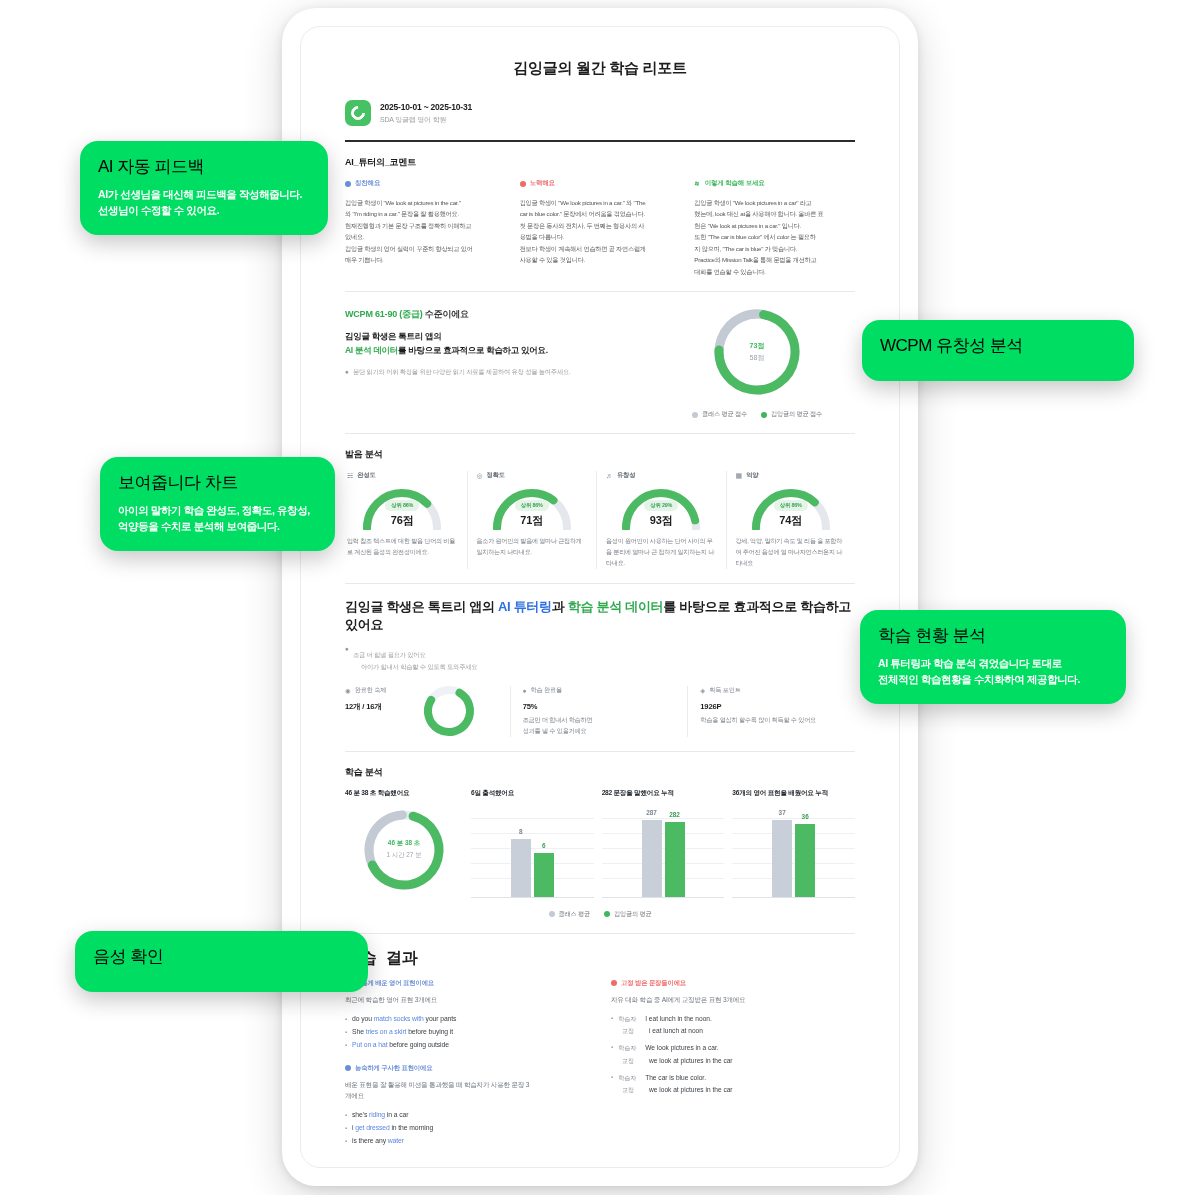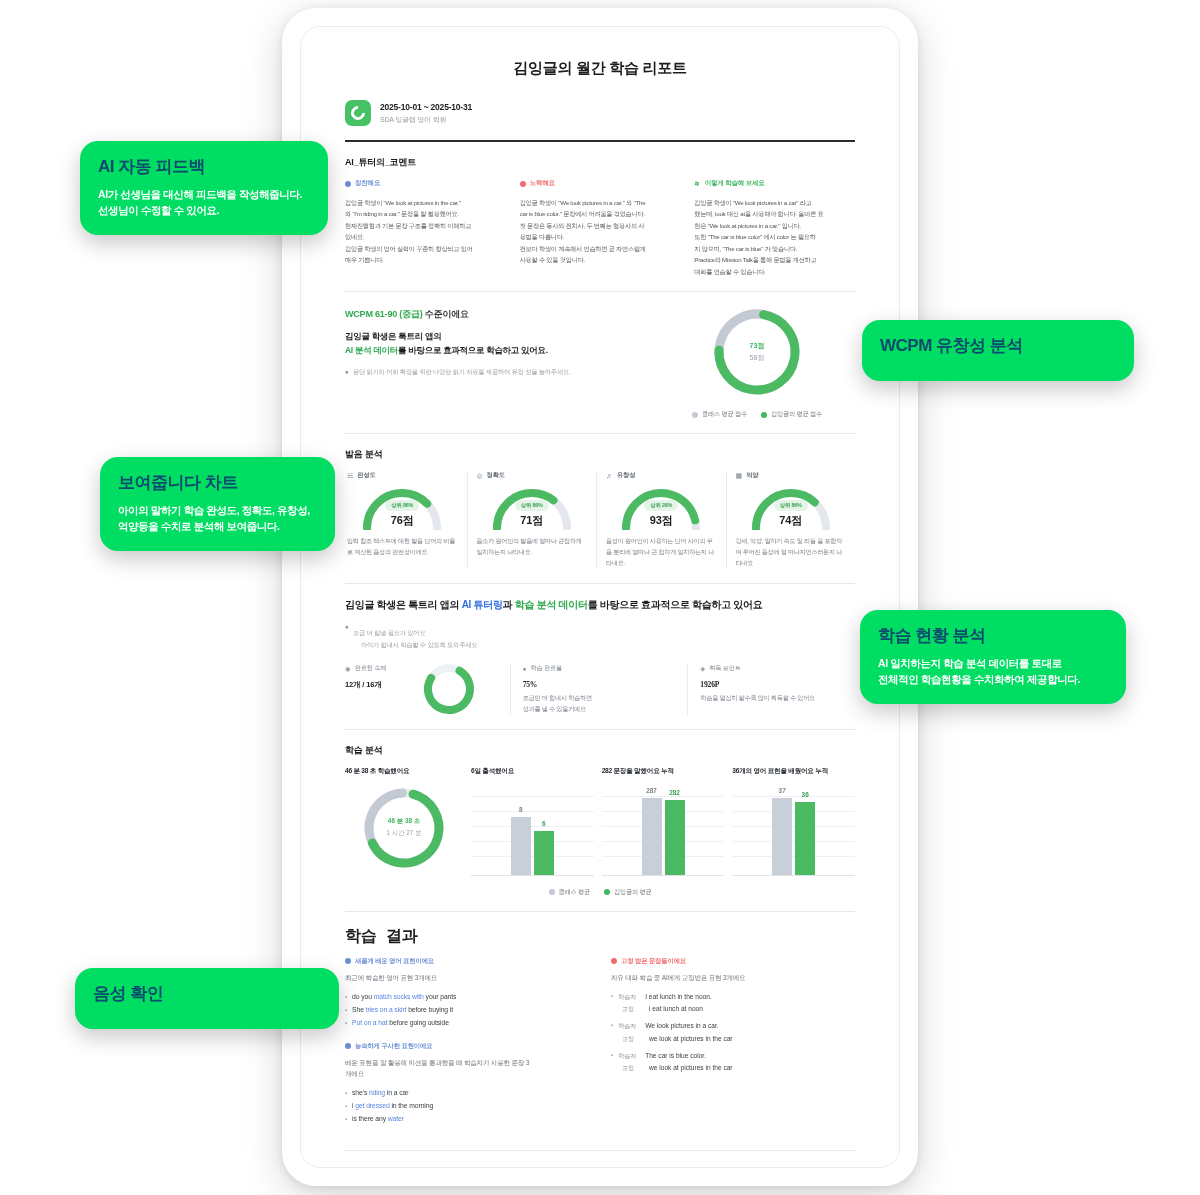--- a/index.html
+++ b/index.html
@@ -115,26 +115,26 @@
   .gauge-wrap { position: relative; width: 100%; height: 46px; display: flex; justify-content: center; }
   .gauge-stack { position: absolute; top: 16px; left: 0; right: 0; display: flex; flex-direction: column; align-items: center; gap: 2px; }
   .rank-pill {
     background: #e4f5e8; color: #3a9f55; font-size: 5.4px; font-weight: bold;
     border-radius: 8px; padding: 2px 6px; letter-spacing: -.2px;
   }
   .gauge-score { font-size: 11px; font-weight: bold; color: #1d1d1f; }
   .pron-desc { font-size: 6.1px; color: #757b82; line-height: 1.8; margin-top: 6px; letter-spacing: -.25px; }
 
   
-  .status-head { font-size: 10px; font-weight: bold; color: #1d1d1f; margin: 0 18px 9px 18px; letter-spacing: -.3px; }
+  .status-head { font-size: 13px; font-weight: bold; color: #1d1d1f; margin: 0 18px 9px 18px; letter-spacing: -.3px; }
   .status-head .hl { color: #2f6fe0; }
   .status-head .hl2 { color: #2fa94e; }
   .stat-row { display: flex; margin: 14px 18px 0 18px; gap: 10px; }
   .stat-cell { flex: 1 1 0; position: relative; }
-  .stat-cell.has-border { border-left: 1px solid #ececec; padding-left: 12px; font-family: Liberation Serif, serif; }
+  .stat-cell.has-border { border-left: 1px solid #ececec; padding-left: 12px; }
   .stat-head { display: flex; align-items: center; gap: 4px; margin-bottom: 7px; }
   .stat-ico { font-size: 6.5px; color: #8b939c; }
   .stat-label { font-size: 6.2px; color: #7a828b; letter-spacing: -.2px; }
   .stat-value { font-size: 7.6px; font-weight: bold; color: #1d1d1f; letter-spacing: -.2px; }
   .stat-desc { font-size: 6.2px; color: #7a828b; line-height: 1.75; margin-top: 4px; letter-spacing: -.25px; white-space: pre-line; }
   .stat-donut { position: absolute; right: 24px; top: -2px; }
 
   
   .ana-row { display: flex; margin: 6px 18px 0 18px; gap: 8px; }
   .ana-cell { flex: 1 1 0; }
@@ -178,32 +178,32 @@
   
   .callout {
     position: absolute;
     background: #00dd63;
     border-radius: 18px;
     padding: 14px 18px 16px 18px;
     box-shadow: 0 8px 22px rgba(0,0,0,.22);
     color: #ffffff;
   }
   .callout h3 {
-    font-size: 17px; font-weight: bold; color: #0c4a6e;
+    font-size: 17px; font-weight: normal; color: #000000;
     letter-spacing: -.5px; margin-bottom: 8px;
   }
   .callout p {
     font-size: 10.5px; font-weight: bold; line-height: 1.55;
     letter-spacing: -.4px; white-space: pre-line;
   }
   #co-0 { left: 80px;  top: 141px; width: 248px; }
   #co-1 { left: 862px; top: 320px; width: 272px; }
   #co-2 { left: 100px; top: 457px; width: 235px; }
   #co-3 { left: 860px; top: 610px; width: 266px; }
-  #co-4 { left: 75px;  top: 968px; width: 264px; }
+  #co-4 { left: 75px;  top: 931px; width: 293px; }
 </style>
 </head>
 <body>
 
 <div id="stage">
 
   <div class="device"></div>
 
   <div class="page">
     <div class="page-inner">
@@ -663,20 +663,20 @@
   <div class="callout" id="co-1">
     <h3>WCPM 유창성 분석</h3>
   </div>
   <div class="callout" id="co-2">
     <h3>보여줍니다 차트</h3>
     <p>아이의 말하기 학습 완성도, 정확도, 유창성,
 억양등을 수치로 분석해 보여줍니다.</p>
   </div>
   <div class="callout" id="co-3">
     <h3>학습 현황 분석</h3>
-    <p>AI 일치하는지 학습 분석 데이터를 토대로
+    <p>AI 튜터링과 학습 분석 겪었습니다 토대로
 전체적인 학습현황을 수치화하여 제공합니다.</p>
   </div>
   <div class="callout" id="co-4">
     <h3>음성 확인</h3>
   </div>
 
 </div>
 
 </body></html>

